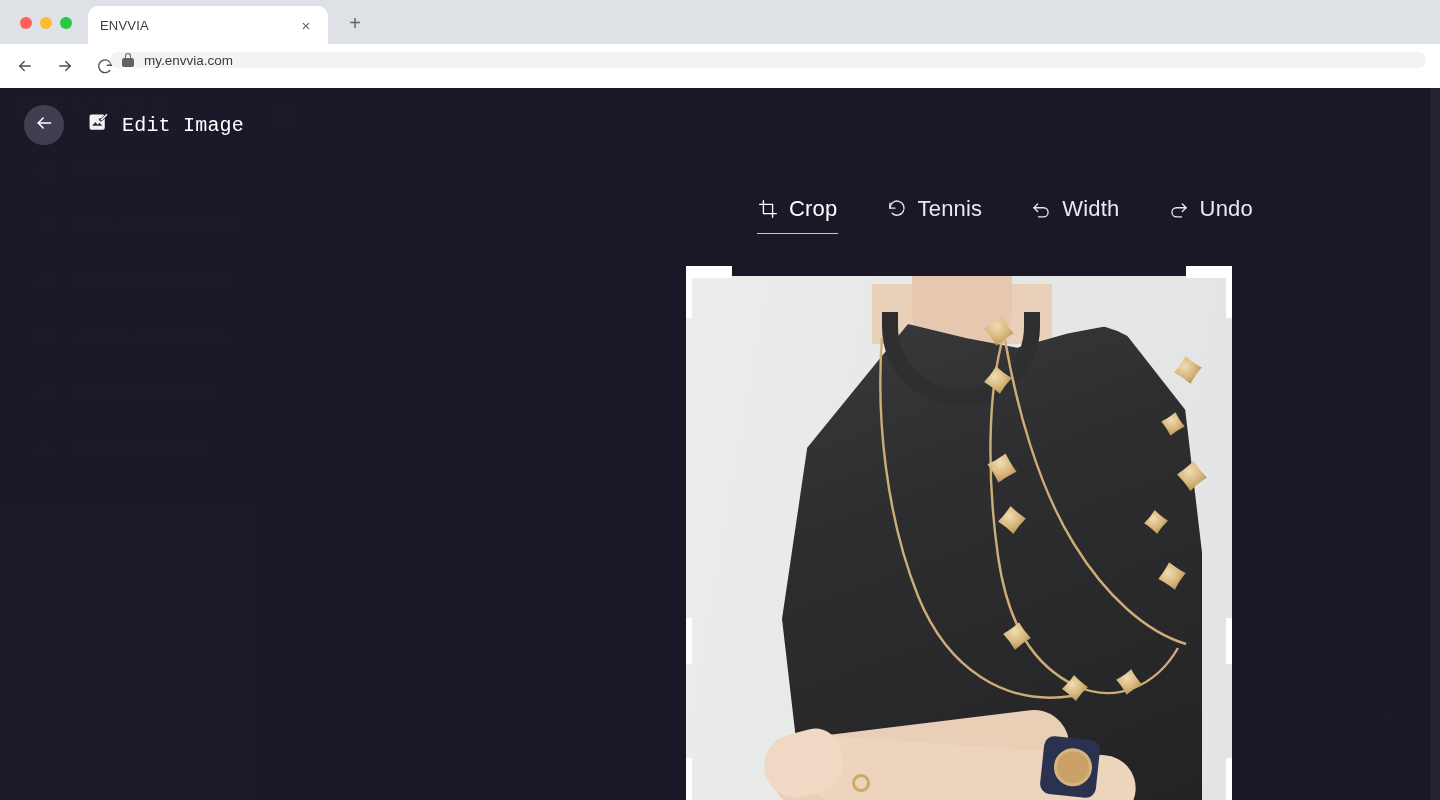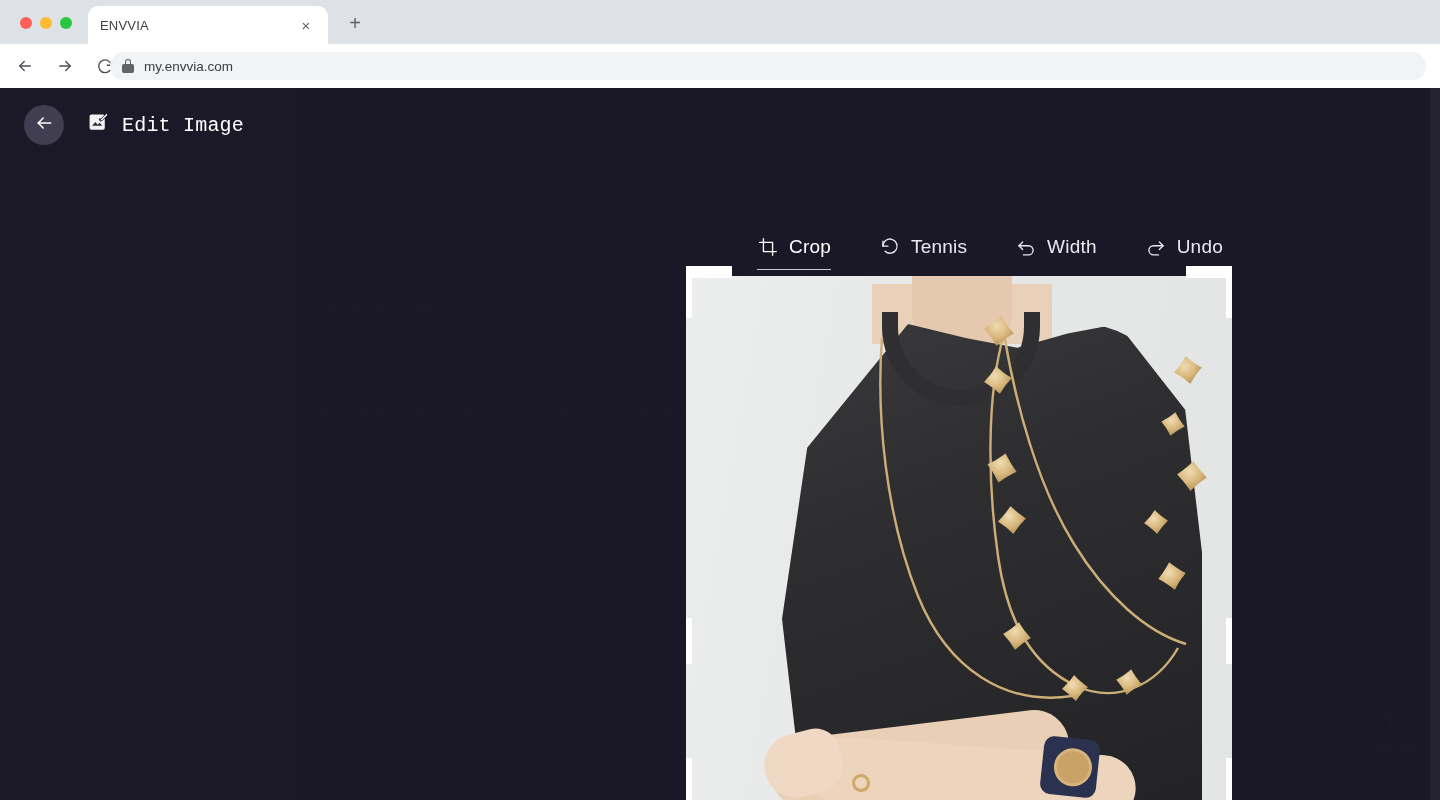--- a/index.html
+++ b/index.html
@@ -24,21 +24,21 @@
     display: flex; align-items: center; padding: 0 12px;
   }
   .tab-title { font-size: 13px; color: #3c4043; flex: 1; letter-spacing: .2px; }
   .tab-close { font-size: 15px; color: #5f6368; width: 20px; text-align: center; line-height: 1; }
   .newtab { position: absolute; top: 12px; left: 344px; font-size: 20px; color: #5f6368; line-height: 22px; width: 22px; text-align: center; }
 
   .urlbar-row { position: absolute; top: 44px; left: 0; width: 1440px; height: 44px; background: #ffffff; display: flex; align-items: center; }
   .nav-btn { width: 30px; height: 30px; margin-left: 10px; display: flex; align-items: center; justify-content: center; color: #4a4f55; }
   .nav-btn svg { display: block; }
   .omnibox {
-    position: absolute; left: 110px; top: 8px; right: 14px; height: 28px;
+    position: absolute; left: 110px; top: 8px; right: 14px; height: 16px;
     background: #f1f3f4; border-radius: 14px; display: flex; align-items: center; padding: 0 12px;
   }
   .lock { width: 12px; height: 14px; margin-right: 10px; position: relative; }
   .lock .body { position: absolute; bottom: 0; left: 0; width: 12px; height: 9px; background: #5f6368; border-radius: 2px; }
   .lock .shackle { position: absolute; top: 0; left: 3px; width: 6px; height: 7px; border: 1.6px solid #5f6368; border-bottom: none; border-radius: 3px 3px 0 0; }
   .url-text { font-size: 13.5px; color: #3c4043; }
 
   
   .app { position: absolute; top: 88px; left: 0; width: 1440px; height: 712px; background: #221f2f; overflow: hidden; }
 
@@ -76,21 +76,21 @@
   .back-btn {
     position: absolute; left: 24px; top: 17px; width: 40px; height: 40px; border-radius: 50%;
     background: #413e52; display: flex; align-items: center; justify-content: center; color: #ffffff;
   }
   .editor-title { position: absolute; left: 88px; top: 24px; display: flex; align-items: center; gap: 12px; color: #ffffff; font-family: Liberation Mono, monospace; }
   .editor-title .t { font-size: 20px; letter-spacing: .2px; }
 
   .tools { position: absolute; left: 757px; top: 108px; display: flex; align-items: flex-start; gap: 0; }
   .tool {
     display: flex; align-items: center; gap: 10px; color: #e9e8ee;
-    padding: 0 0 12px 0; margin-right: 48px; position: relative; font-size: 19px; letter-spacing: .2px; margin-top: 40px;
+    padding: 0 0 12px 0; margin-right: 48px; position: relative; font-size: 22px; letter-spacing: .2px;
   }
   .tool .ic { width: 22px; height: 22px; display: flex; align-items: center; justify-content: center; }
   .tool.active { color: #ffffff; }
   .tool.active:after { content: ""; position: absolute; left: 0; right: 0; bottom: 0; height: 1.5px; background: #c9c7d4; }
 
   
   .canvas { position: absolute; left: 686px; top: 188px; width: 546px; height: 524px; overflow: hidden; background: #e7e8e8; }
   .photo { position: absolute; inset: 0; }
   .bg-wall { position: absolute; inset: 0; background: linear-gradient(100deg,#eceded 0%,#e6e7e7 45%,#e3e4e4 100%); }
   .dress {

